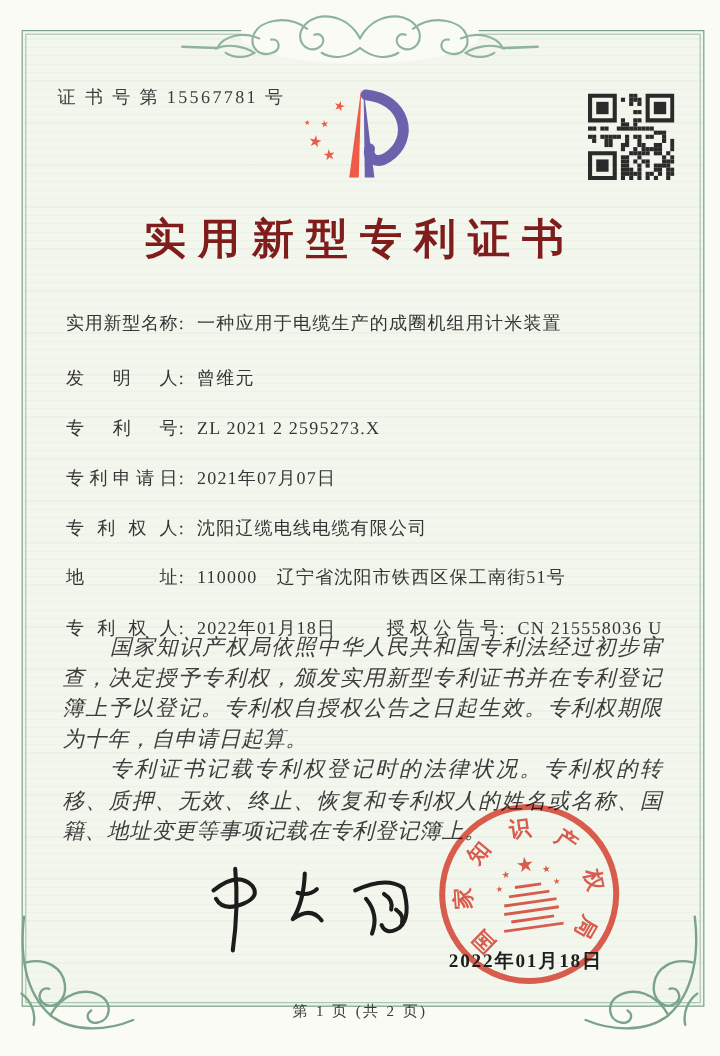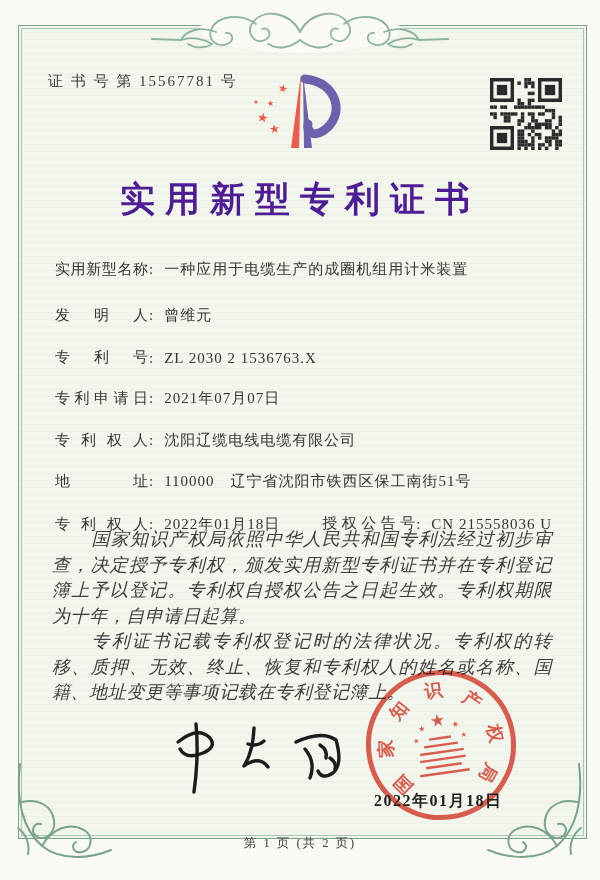--- a/index.html
+++ b/index.html
@@ -30,21 +30,21 @@
   .cert-no {
     position:absolute; left:48px; top:72px;
     font-size:15px; letter-spacing:2px; color:#3c3c3c;
   }
   .logo { position:absolute; left:242px; top:70px; }
   .qr { position:absolute; left:490px; top:78px; width:72px; height:72px; }
 
   .title {
     position:absolute; left:0; right:0; top:176px;
     text-align:center; font-size:35px; font-weight:bold;
-    letter-spacing:10px; color:#4c1d95;
+    letter-spacing:10px; color:#7f1d1d;
   }
 
   
   .fields { position:absolute; left:55px; top:260px; width:505px; font-size:15px; color:#353535; }
   .frow { margin-bottom:22.5px; white-space:nowrap; }
   .flabel {
     display:inline-block; width:93px; vertical-align:bottom;
     text-align:justify; text-align-last:justify; -moz-text-align-last:justify;
   }
   .fcolon { display:inline-block; margin:0 11px 0 1px; }
@@ -286,21 +286,21 @@
           <rect x="16" y="20" width="1" height="1"></rect>
           <rect x="19" y="20" width="1" height="1"></rect>
         </g>
       </svg>
 
     <div class="title">实用新型专利证书</div>
 
     <div class="fields" id="fields">
         <div class="frow"><span class="flabel">实用新型名称</span><span class="fcolon">:</span><span class="fvalue">一种应用于电缆生产的成圈机组用计米装置</span></div>
         <div class="frow"><span class="flabel">发明人</span><span class="fcolon">:</span><span class="fvalue">曾维元</span></div>
-        <div class="frow"><span class="flabel">专利号</span><span class="fcolon">:</span><span class="fvalue">ZL 2030 2 1536763.X</span></div>
+        <div class="frow"><span class="flabel">专利号</span><span class="fcolon">:</span><span class="fvalue">ZL 2021 2 2595273.X</span></div>
         <div class="frow"><span class="flabel">专利申请日</span><span class="fcolon">:</span><span class="fvalue">2021年07月07日</span></div>
         <div class="frow"><span class="flabel">专利权人</span><span class="fcolon">:</span><span class="fvalue">沈阳辽缆电线电缆有限公司</span></div>
         <div class="frow"><span class="flabel">地址</span><span class="fcolon">:</span><span class="fvalue">110000　辽宁省沈阳市铁西区保工南街51号</span></div>
         <div class="frow"><span class="flabel">专利权人</span><span class="fcolon">:</span><span class="fvalue">2022年01月18日</span><span class="fpair2"><span class="flabel">授权公告号</span><span class="fcolon">:</span><span class="fvalue">CN 215558036 U</span></span></div>
       </div>
 
     <div class="paras" id="paras">
         <p>国家知识产权局依照中华人民共和国专利法经过初步审查，决定授予专利权，颁发实用新型专利证书并在专利登记簿上予以登记。专利权自授权公告之日起生效。专利权期限为十年，自申请日起算。</p>
         <p>专利证书记载专利权登记时的法律状况。专利权的转移、质押、无效、终止、恢复和专利权人的姓名或名称、国籍、地址变更等事项记载在专利登记簿上。</p>
       </div>

